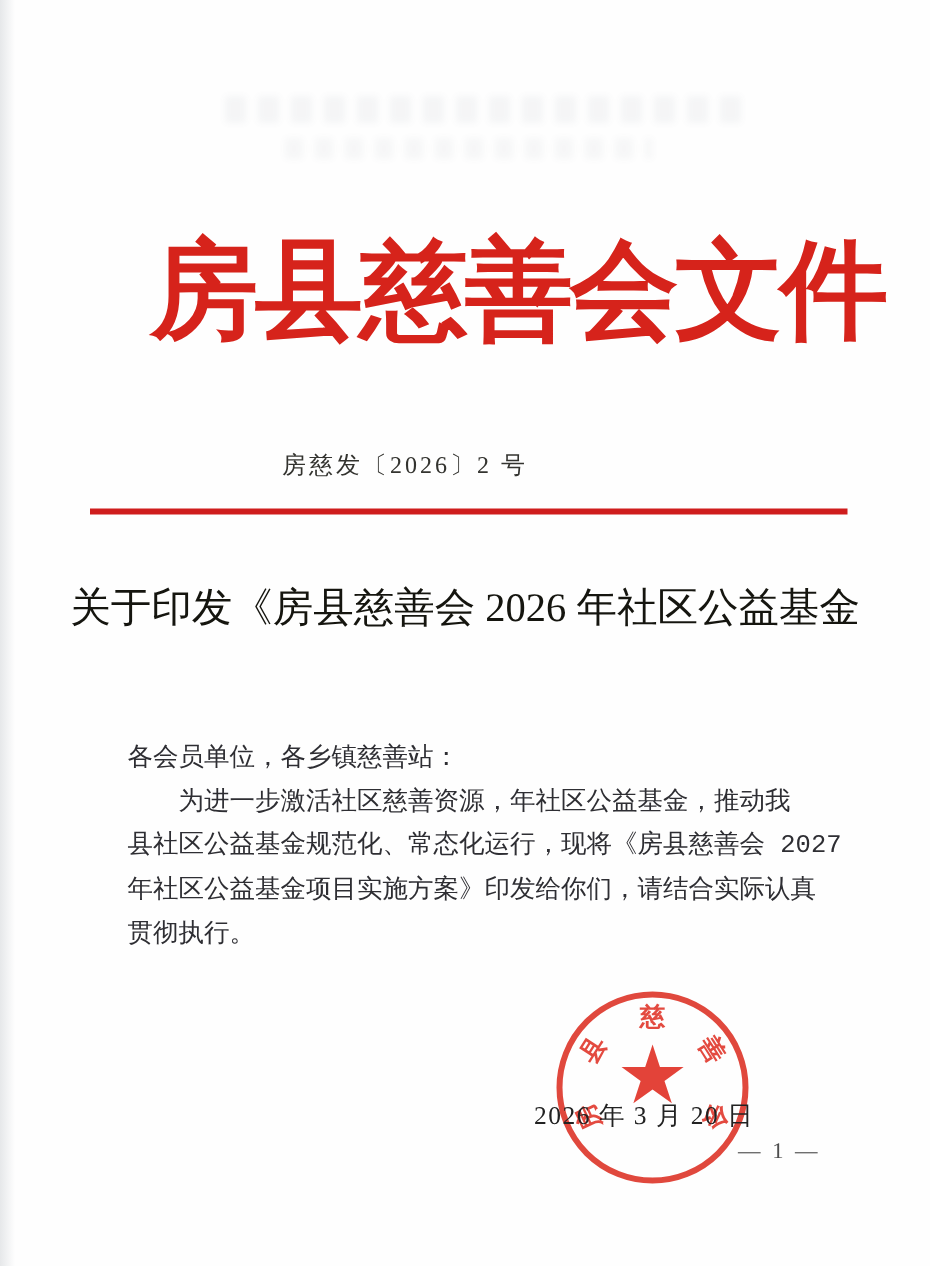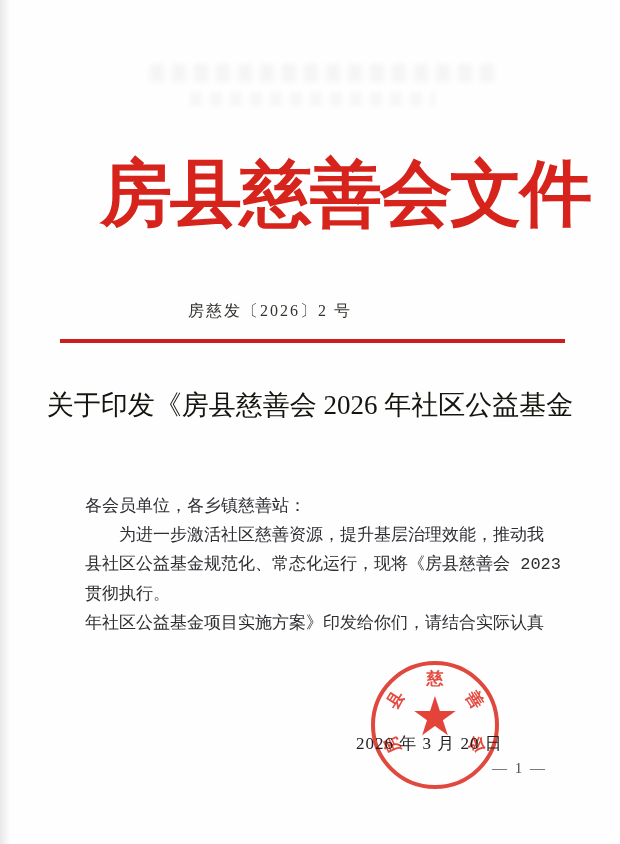--- a/index.html
+++ b/index.html
@@ -100,24 +100,24 @@
   <div class="doc-number">房慈发〔2026〕2 号</div>
 
   <div class="red-divider" style="background: rgb(207, 29, 29);"></div>
 
   <div class="notice-title">
     <div>关于印发《房县慈善会 2026 年社区公益基金</div>
   </div>
 
   <div class="body-text">
     <div class="line">各会员单位，各乡镇慈善站：</div>
-    <div class="line indent">为进一步激活社区慈善资源，提升基层治理效能，推动我</div>
-    <div class="line">县社区公益基金规范化、常态化运行，现将《房县慈善会 2023</div>
+    <div class="line indent">为进一步激活社区慈善资源，年社区公益基金，推动我</div>
+    <div class="line">县社区公益基金规范化、常态化运行，现将《房县慈善会 2027</div>
+    <div class="line">年社区公益基金项目实施方案》印发给你们，请结合实际认真</div>
     <div class="line">贯彻执行。</div>
-    <div class="line">年社区公益基金项目实施方案》印发给你们，请结合实际认真</div>
   </div>
 
   <div class="seal">
     <div class="ring"></div>
     <span class="star">★</span>
     <span id="seal-arc"><span class="arc-char" style="color: rgb(224, 50, 38); transform: translate(-50%, -50%) rotate(-115deg) translateY(-47px);">房</span><span class="arc-char" style="color: rgb(224, 50, 38); transform: translate(-50%, -50%) rotate(-57.5deg) translateY(-47px);">县</span><span class="arc-char" style="color: rgb(224, 50, 38); transform: translate(-50%, -50%) rotate(0deg) translateY(-47px);">慈</span><span class="arc-char" style="color: rgb(224, 50, 38); transform: translate(-50%, -50%) rotate(57.5deg) translateY(-47px);">善</span><span class="arc-char" style="color: rgb(224, 50, 38); transform: translate(-50%, -50%) rotate(115deg) translateY(-47px);">会</span></span>
   </div>
 
   <div class="sig-date">2026 年 3 月 20 日</div>
 

